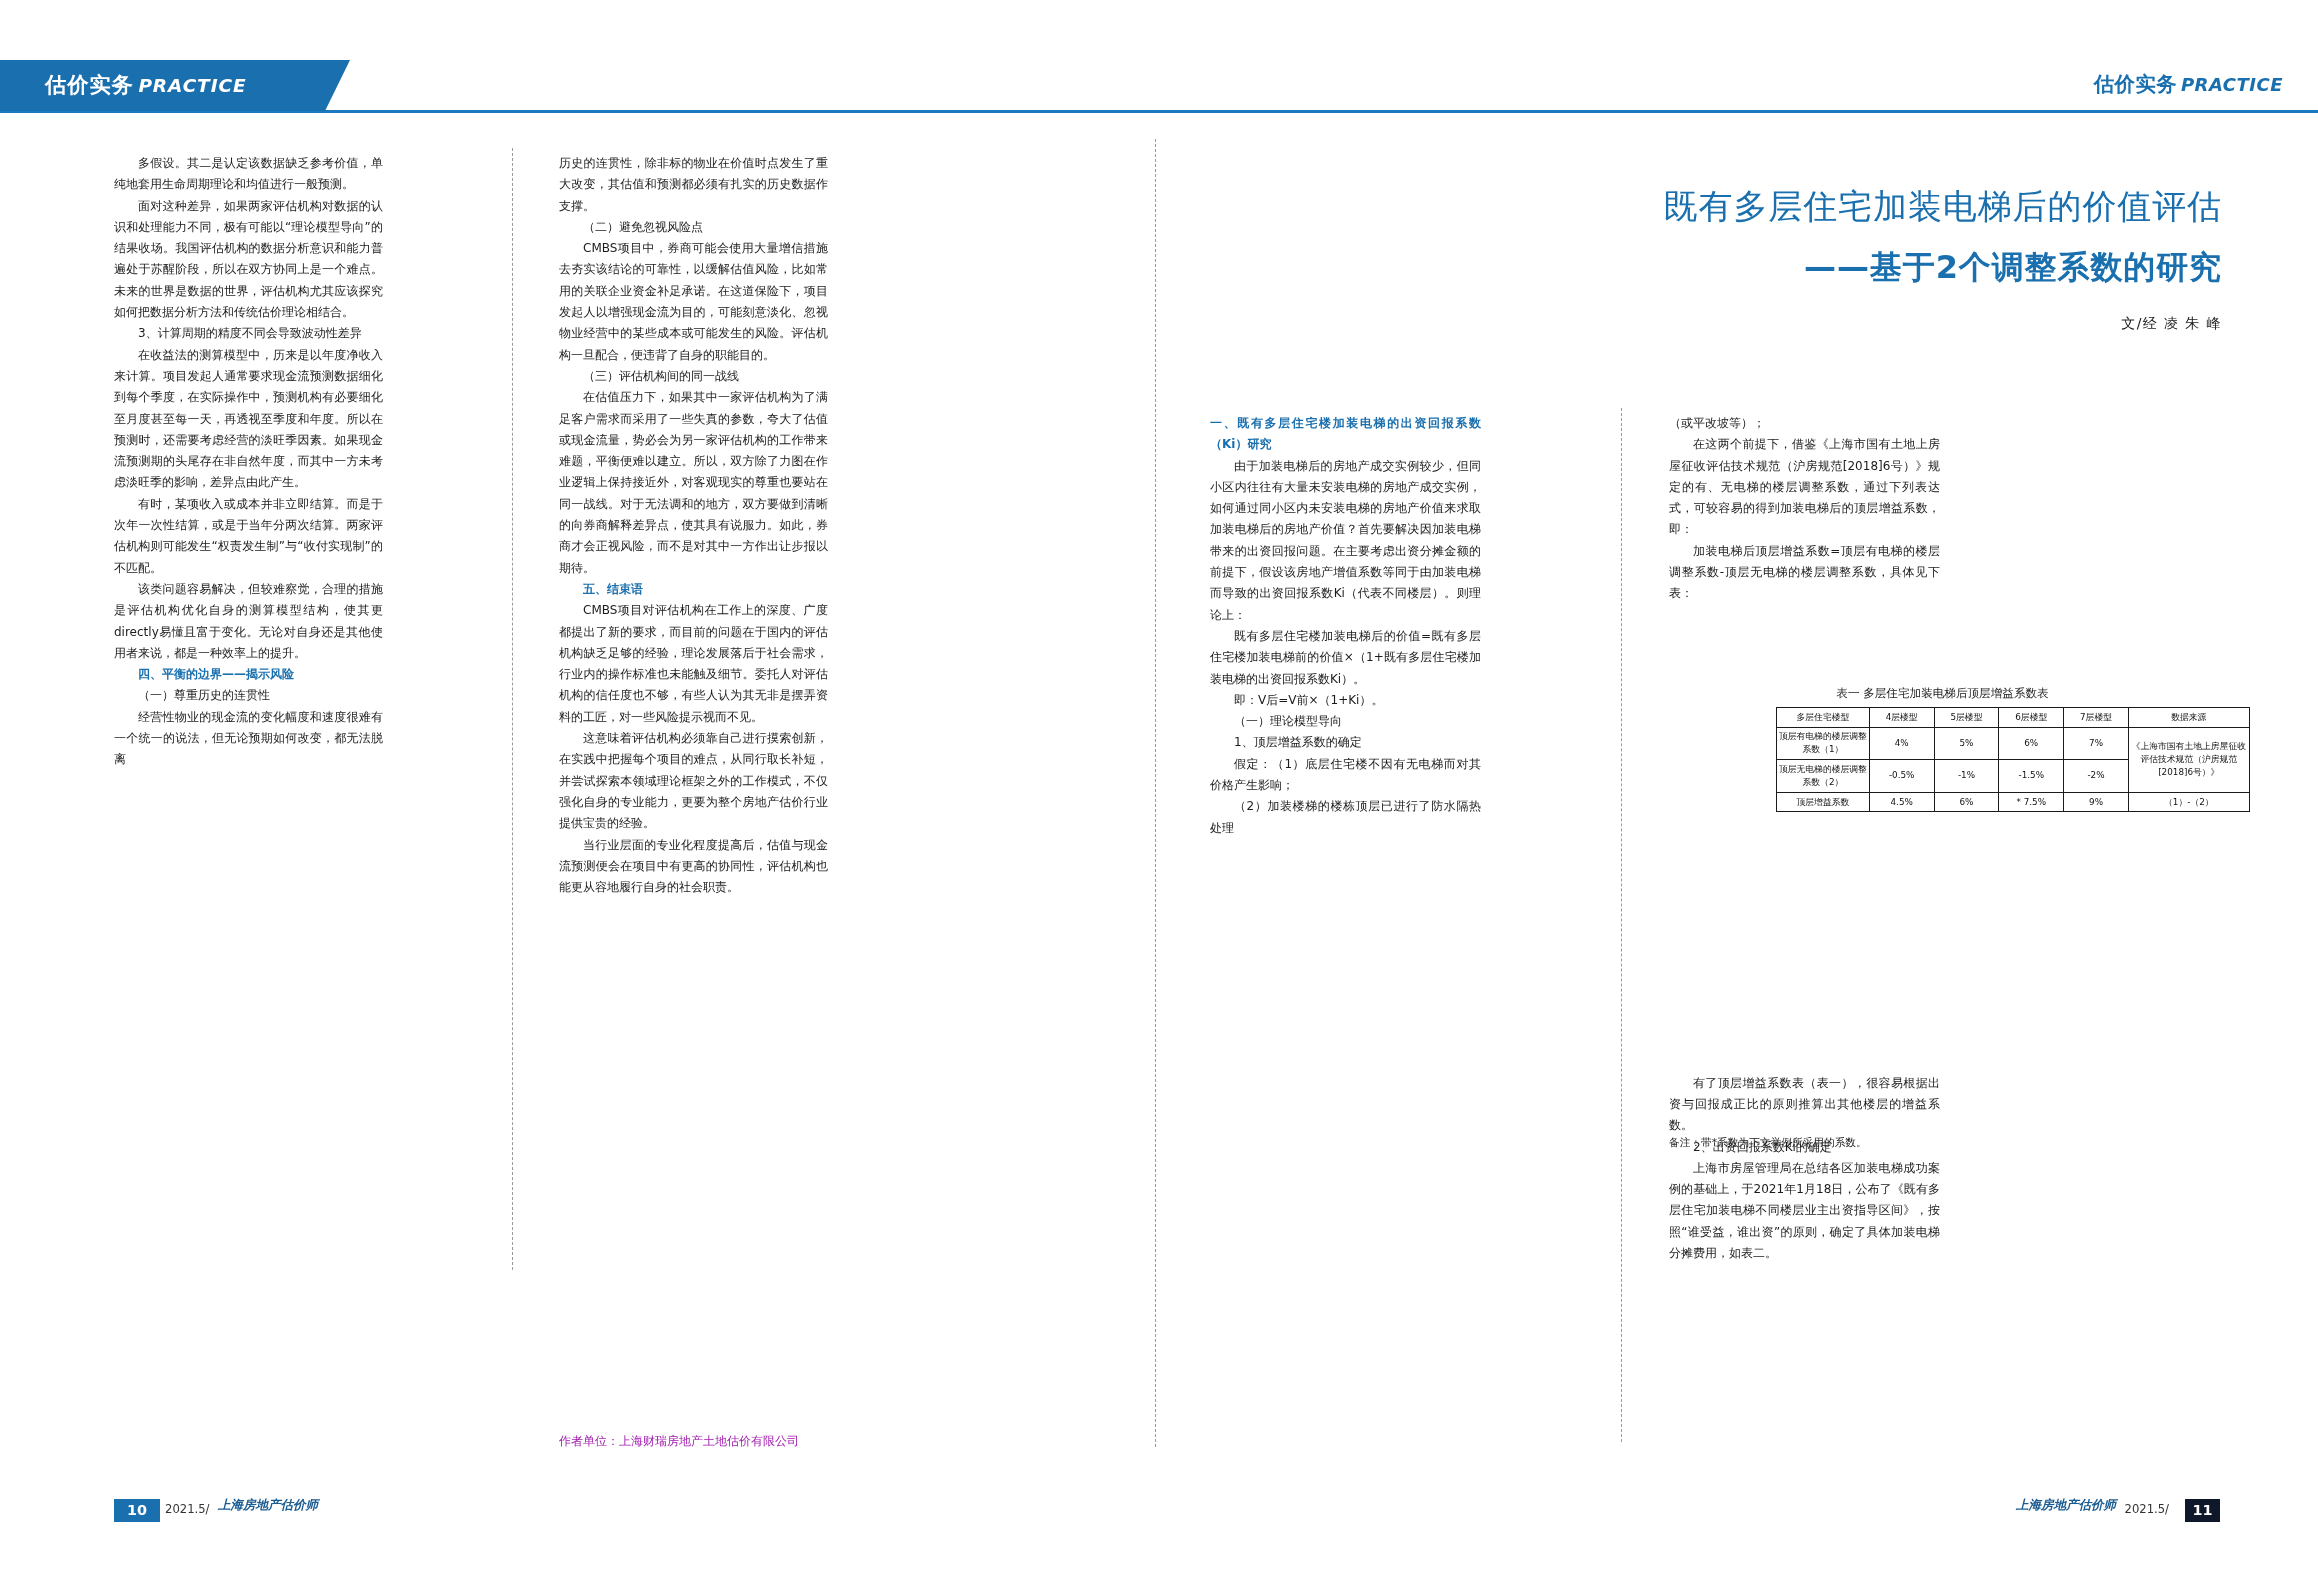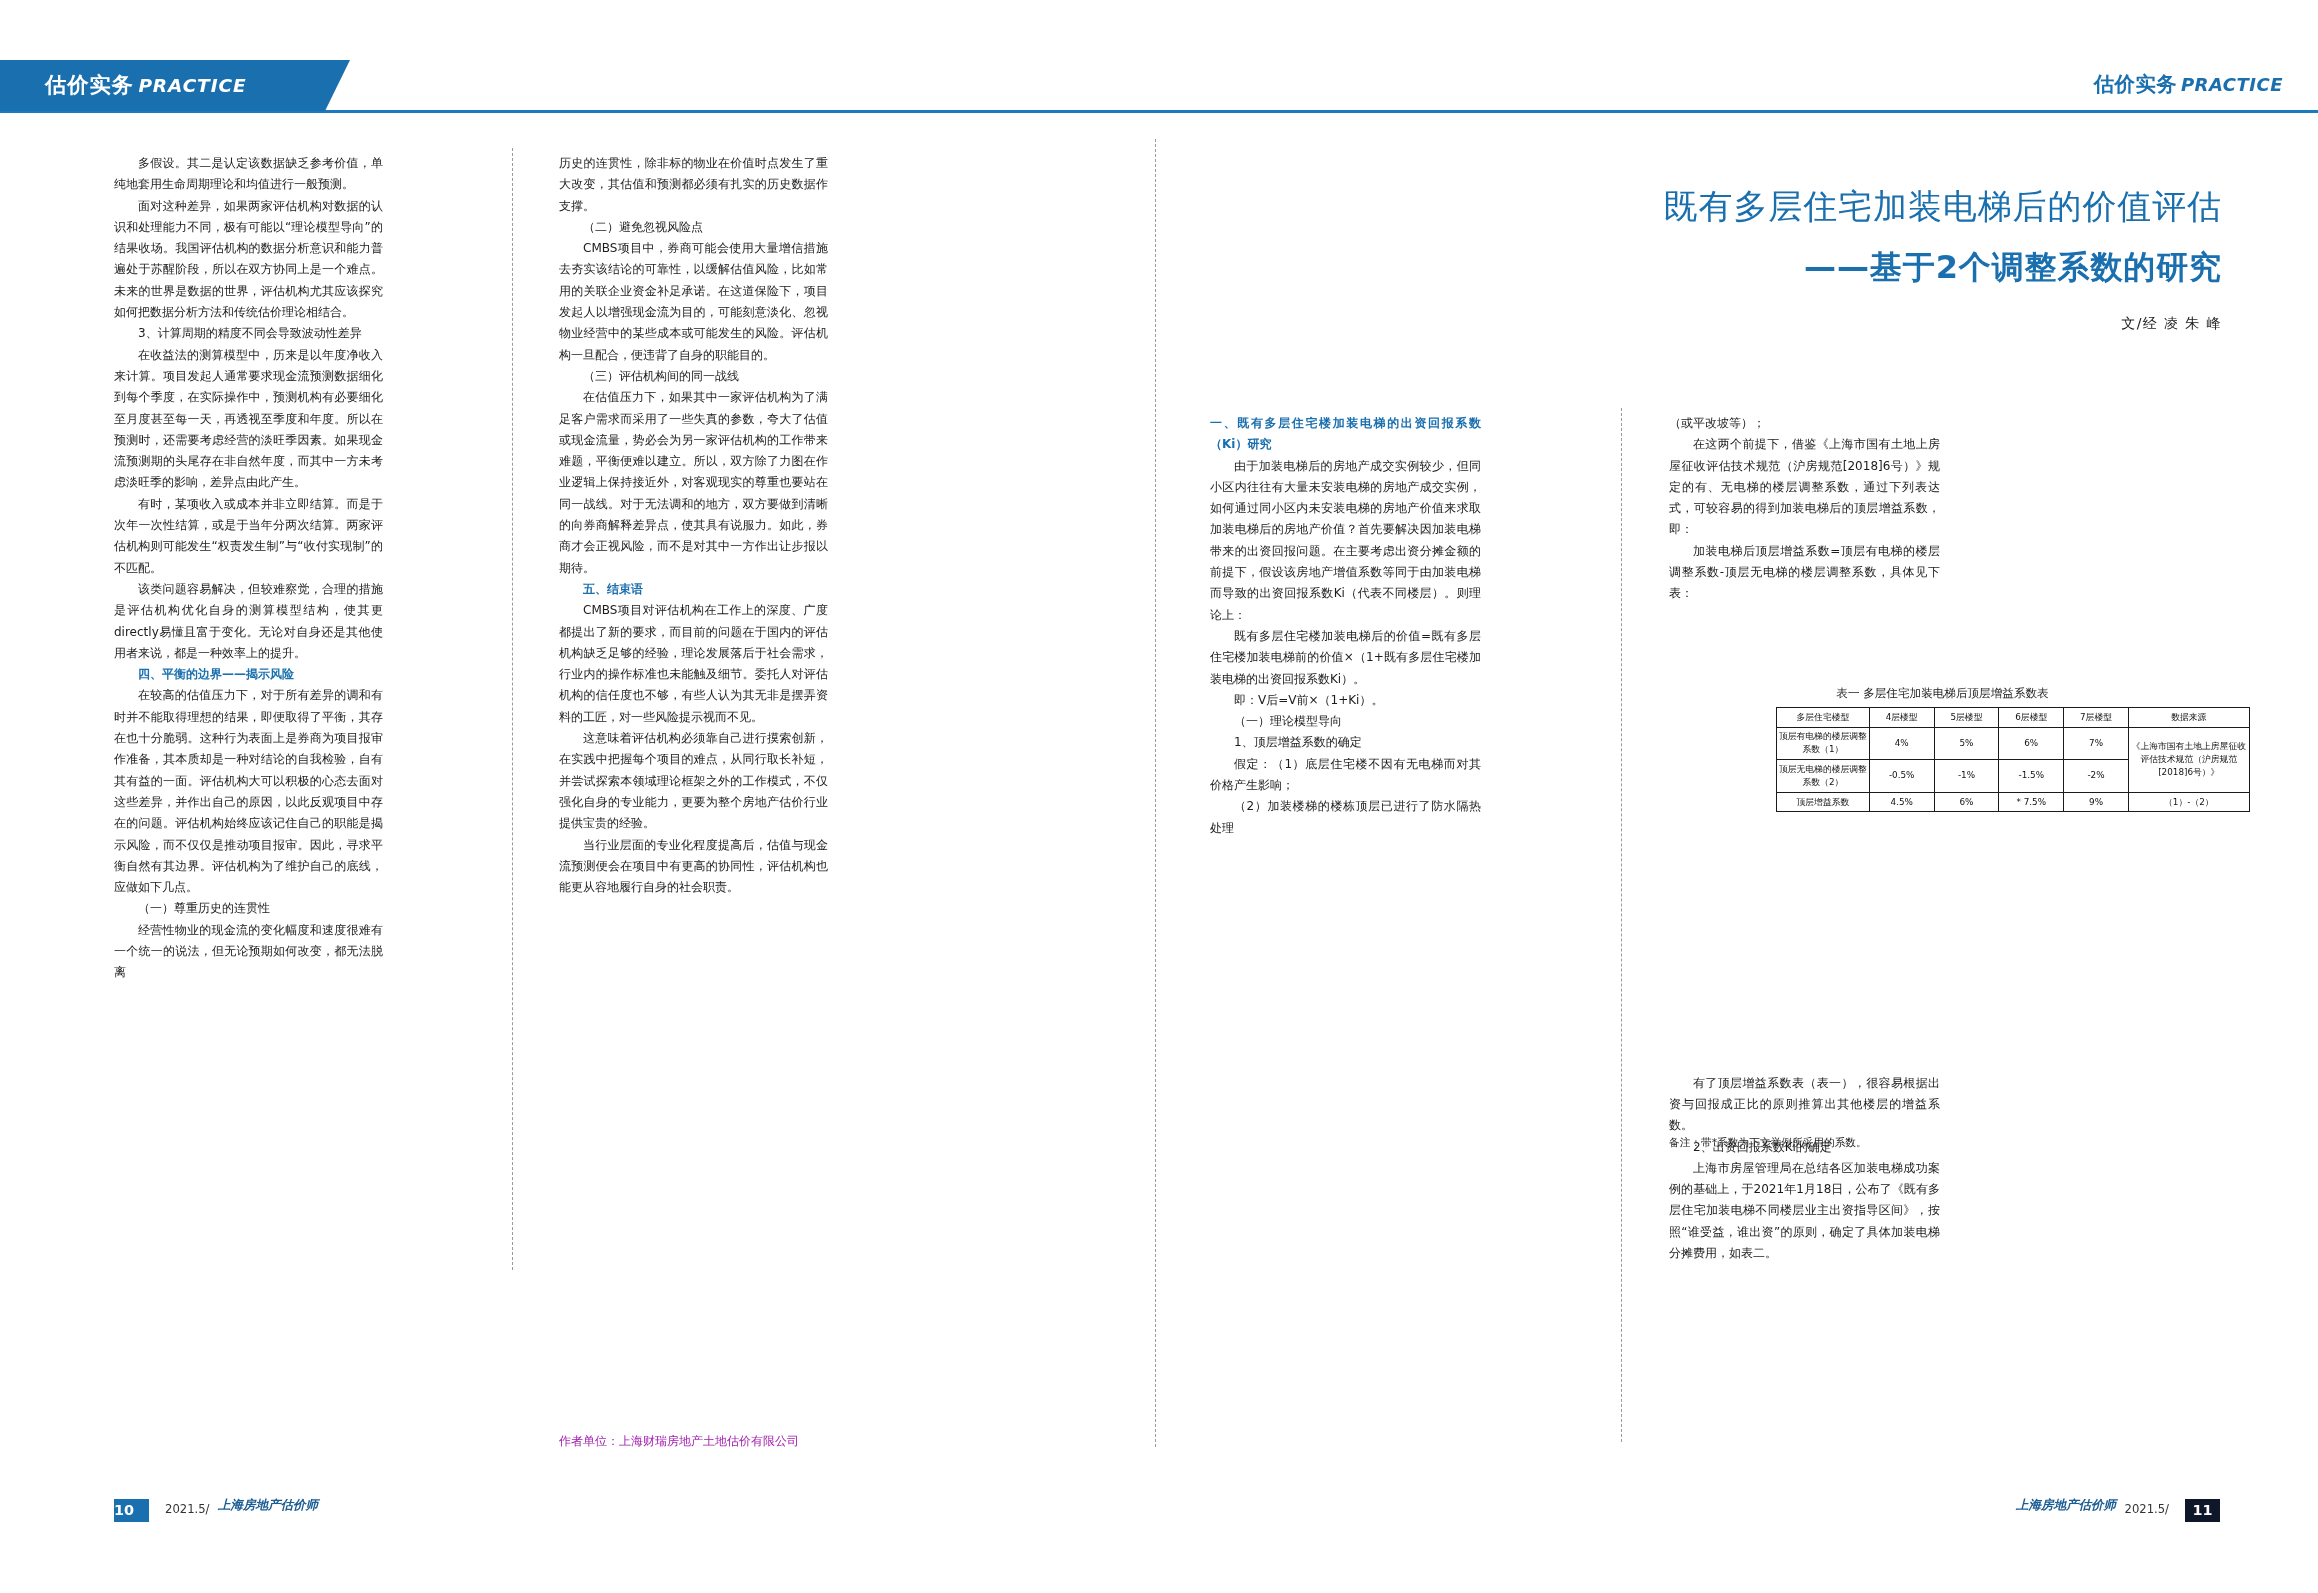--- a/index.html
+++ b/index.html
@@ -54,23 +54,23 @@
     border-left:0.9px dashed #9a9a9a;
   }
 
   .author-unit {
     position:absolute; left:559px; top:1433px; width:417px;
     font-size:12px; color:#a21caf;
   }
 
   
   .pg-left-badge {
-    position:absolute; left:114px; top:1499px; width:35px; height:23px;
+    position:absolute; left:114px; top:1499px; width:46px; height:23px;
     background:#1a6fae; color:#fff; font-size:14.4px; font-weight:bold;
-    text-align:left; line-height:23px;
+    text-align:center; line-height:23px;
   }
   .pg-left-date { position:absolute; left:165px; top:1502px; font-size:11.6px; color:#333; }
   .pg-left-logo { position:absolute; left:218px; top:1497px; font-size:12.5px; color:#1b5c92; font-style:italic; font-weight:bold; }
 
   .pg-right-badge {
     position:absolute; right:114px; top:1499px; width:35px; height:23px;
     background:#0f172a; color:#fff; font-size:14.4px; font-weight:bold;
     text-align:center; line-height:23px;
   }
   .pg-right-date { position:absolute; right:165px; top:1502px; font-size:11.6px; color:#333; }
@@ -135,21 +135,20 @@
   <div class="divider-center"></div>
 
   <div class="col" id="col1">
     <p>多假设。其二是认定该数据缺乏参考价值，单纯地套用生命周期理论和均值进行一般预测。</p>
     <p>面对这种差异，如果两家评估机构对数据的认识和处理能力不同，极有可能以“理论模型导向”的结果收场。我国评估机构的数据分析意识和能力普遍处于苏醒阶段，所以在双方协同上是一个难点。未来的世界是数据的世界，评估机构尤其应该探究如何把数据分析方法和传统估价理论相结合。</p>
     <p>3、计算周期的精度不同会导致波动性差异</p>
     <p>在收益法的测算模型中，历来是以年度净收入来计算。项目发起人通常要求现金流预测数据细化到每个季度，在实际操作中，预测机构有必要细化至月度甚至每一天，再透视至季度和年度。所以在预测时，还需要考虑经营的淡旺季因素。如果现金流预测期的头尾存在非自然年度，而其中一方未考虑淡旺季的影响，差异点由此产生。</p>
     <p>有时，某项收入或成本并非立即结算。而是于次年一次性结算，或是于当年分两次结算。两家评估机构则可能发生“权责发生制”与“收付实现制”的不匹配。</p>
     <p>该类问题容易解决，但较难察觉，合理的措施是评估机构优化自身的测算模型结构，使其更directly易懂且富于变化。无论对自身还是其他使用者来说，都是一种效率上的提升。</p>
     <p class="sub-head">四、平衡的边界——揭示风险</p>
-    <p>在较高的估值压力下，对于所有差异的调和有时并不能取得理想的结果，即便取得了平衡，其存在也十分脆弱。这种行为表面上是券商为项目报审作准备，其本质却是一种对结论的自我检验，自有其有益的一面。评估机构大可以积极的心态去面对这些差异，并作出自己的原因，以此反观项目中存在的问题。评估机构始终应该记住自己的职能是揭示风险，而不仅仅是推动项目报审。因此，寻求平衡自然有其边界。评估机构为了维护自己的底线，应做如下几点。</p>
     <p>（一）尊重历史的连贯性</p>
     <p>经营性物业的现金流的变化幅度和速度很难有一个统一的说法，但无论预期如何改变，都无法脱离</p>
   </div>
 
   <div class="col" id="col2">
     <p class="noind">历史的连贯性，除非标的物业在价值时点发生了重大改变，其估值和预测都必须有扎实的历史数据作支撑。</p>
     <p>（二）避免忽视风险点</p>
     <p>CMBS项目中，券商可能会使用大量增信措施去夯实该结论的可靠性，以缓解估值风险，比如常用的关联企业资金补足承诺。在这道保险下，项目发起人以增强现金流为目的，可能刻意淡化、忽视物业经营中的某些成本或可能发生的风险。评估机构一旦配合，便违背了自身的职能目的。</p>
     <p>（三）评估机构间的同一战线</p>
     <p>在估值压力下，如果其中一家评估机构为了满足客户需求而采用了一些失真的参数，夸大了估值或现金流量，势必会为另一家评估机构的工作带来难题，平衡便难以建立。所以，双方除了力图在作业逻辑上保持接近外，对客观现实的尊重也要站在同一战线。对于无法调和的地方，双方要做到清晰的向券商解释差异点，使其具有说服力。如此，券商才会正视风险，而不是对其中一方作出让步报以期待。</p>

